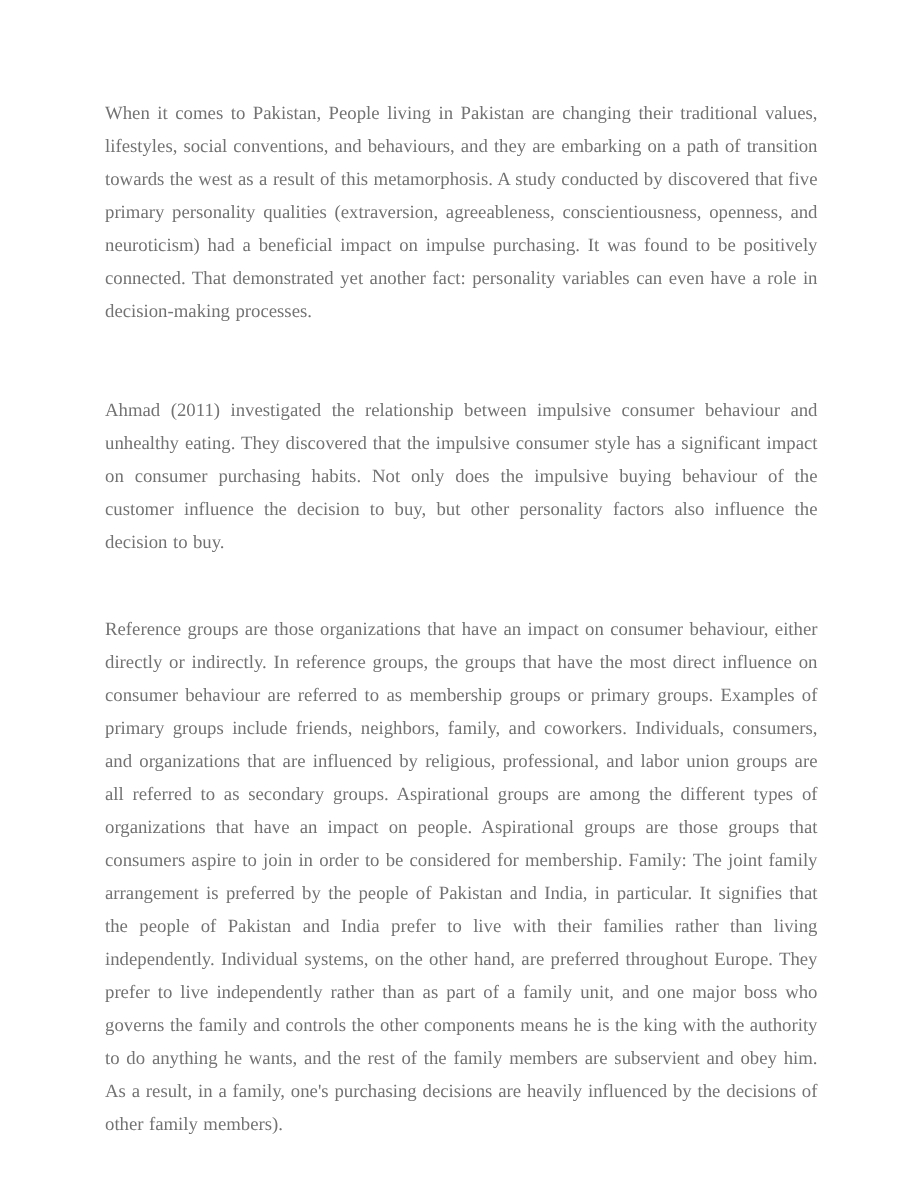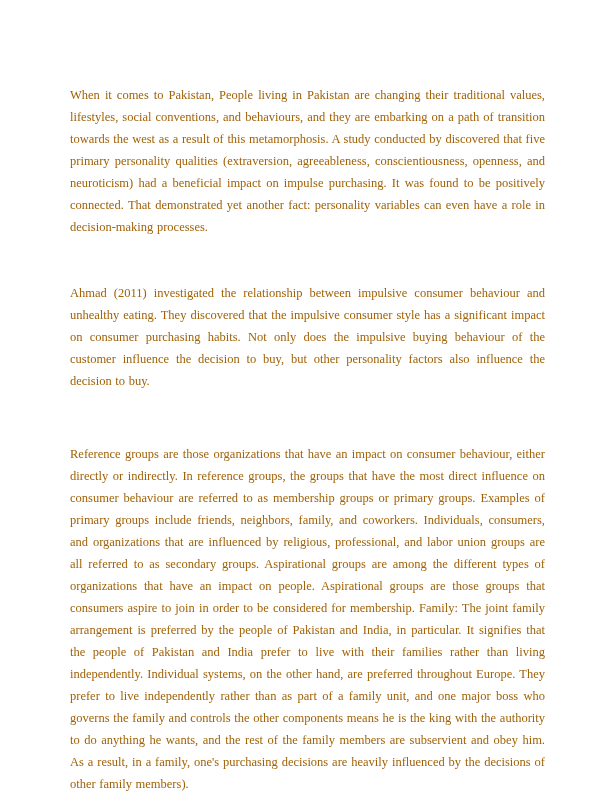--- a/index.html
+++ b/index.html
@@ -10,34 +10,34 @@
   body {
     width: 612px;
     height: 792px;
     overflow: hidden;
   }
   .page {
     width: 612px;
     height: 792px;
     box-sizing: border-box;
     background: #ffffff;
-    padding: 84px 67px 0 70px;
+    padding: 64px 67px 0 70px;
     font-family: "Liberation Serif", "DejaVu Serif", serif;
     font-size: 12.5px;
     line-height: 22px;
-    color: #a16207;
+    color: #737373;
     border-radius: 27px;
   }
   .para {
     margin: 0 0 44px 0;
     text-align: justify;
     word-spacing: 0.04em;
   }
   .para.gap-lg {
-    margin-bottom: 51px;
+    margin-bottom: 36px;
   }
   .para:last-child {
     margin-bottom: 17px;
   }
 </style>
 </head>
 <body>
 
 <div class="page">
   <p class="para">When it comes to Pakistan, People living in Pakistan are changing their traditional values, lifestyles, social conventions, and behaviours, and they are embarking on a path of transition towards the west as a result of this metamorphosis. A study conducted by discovered that five primary personality qualities (extraversion, agreeableness, conscientiousness, openness, and neuroticism) had a beneficial impact on impulse purchasing.  It was found to be positively connected. That demonstrated yet another fact: personality variables can even have a role in decision-making processes.</p>

